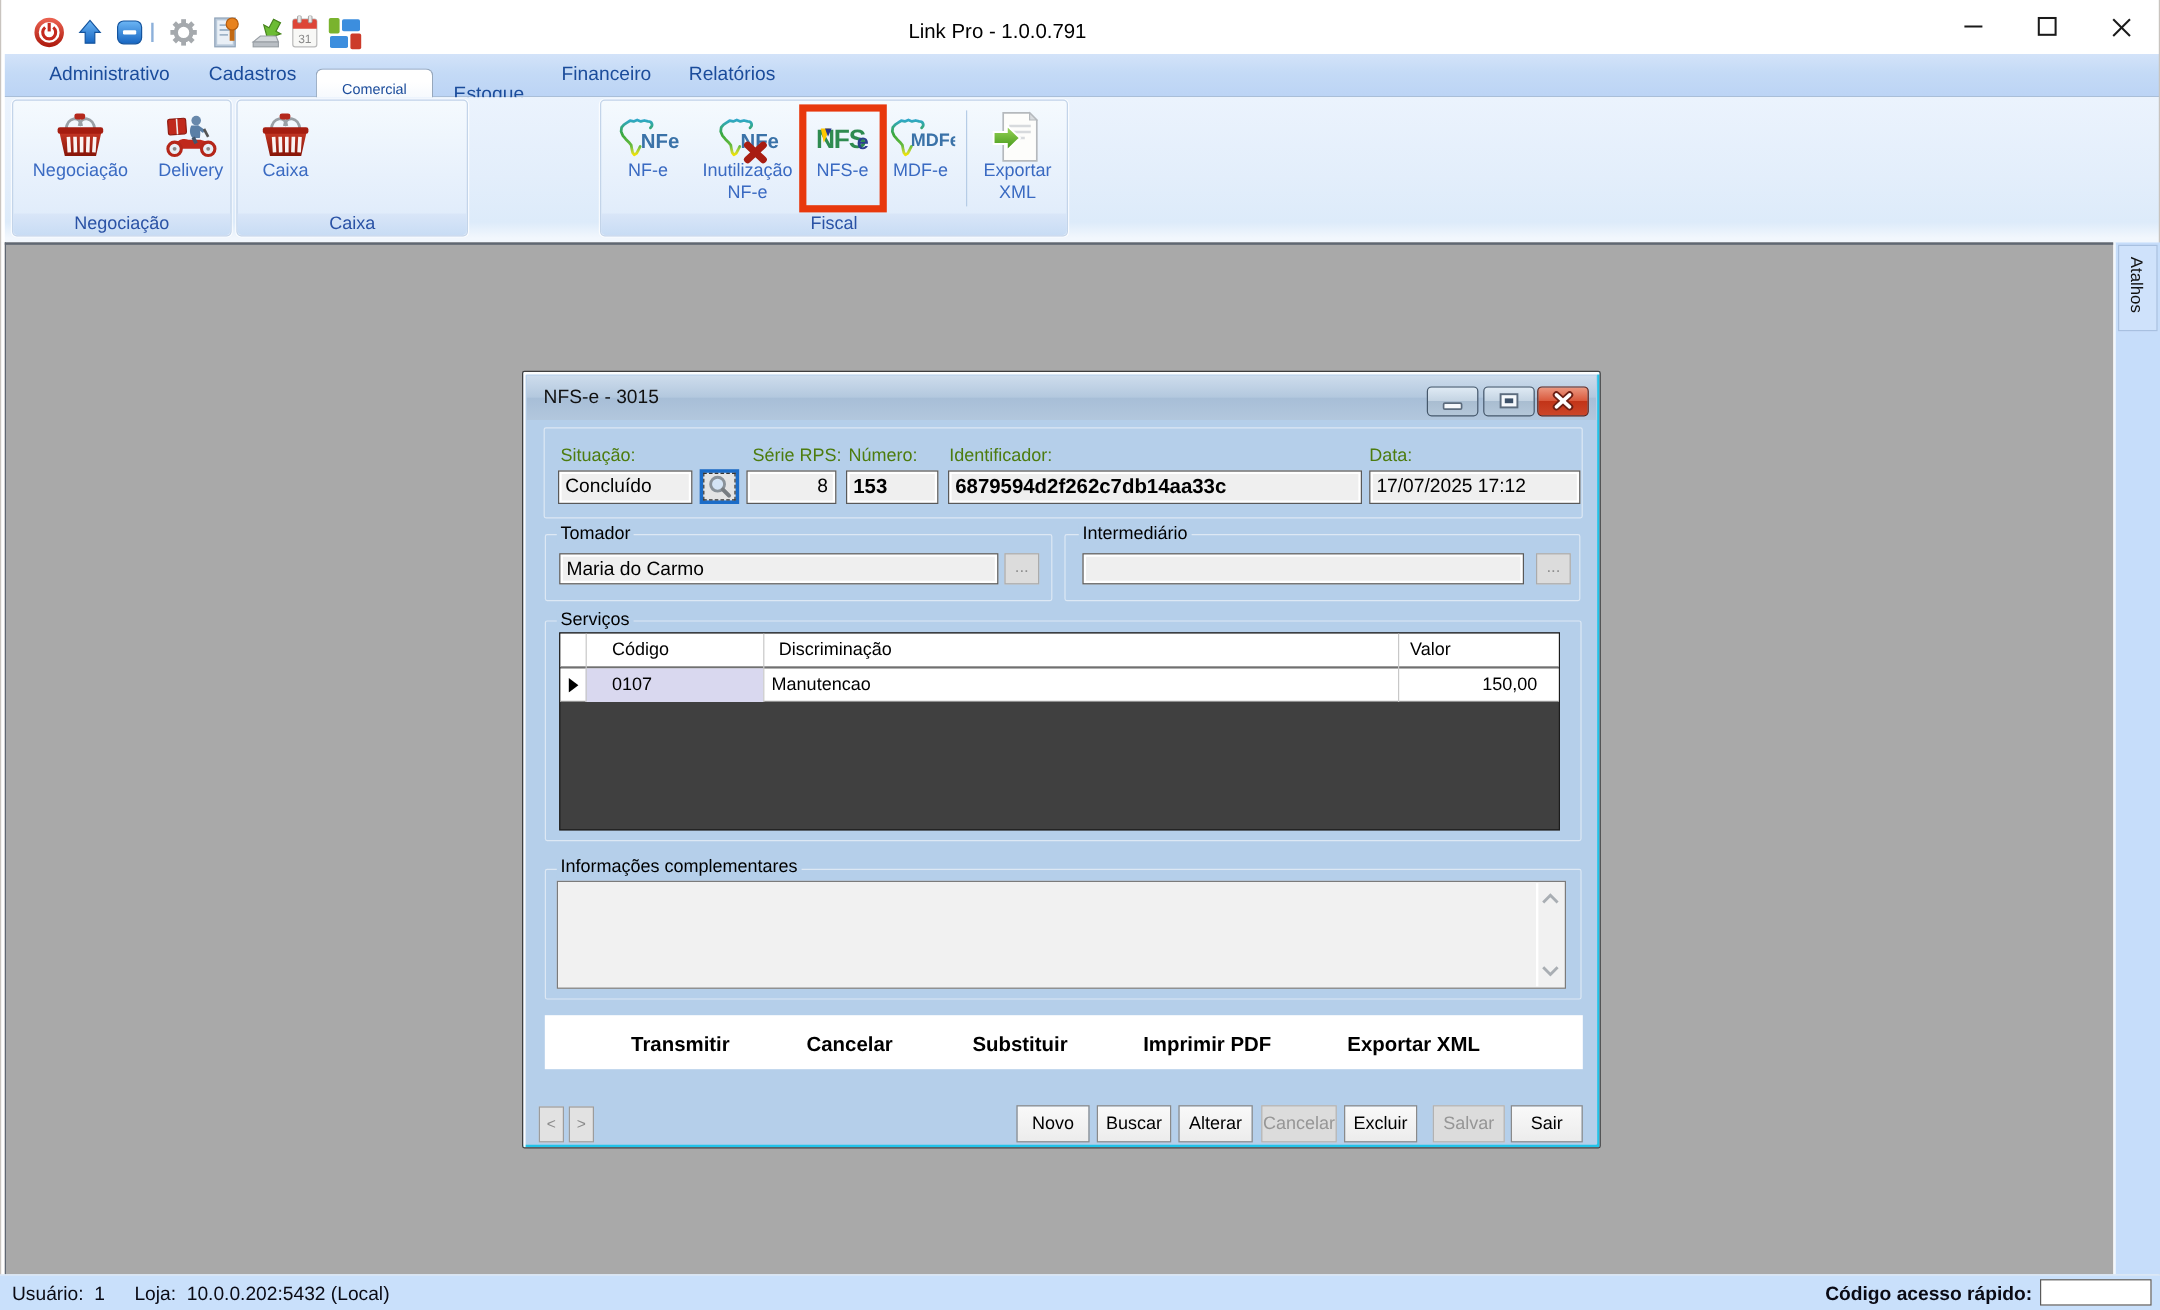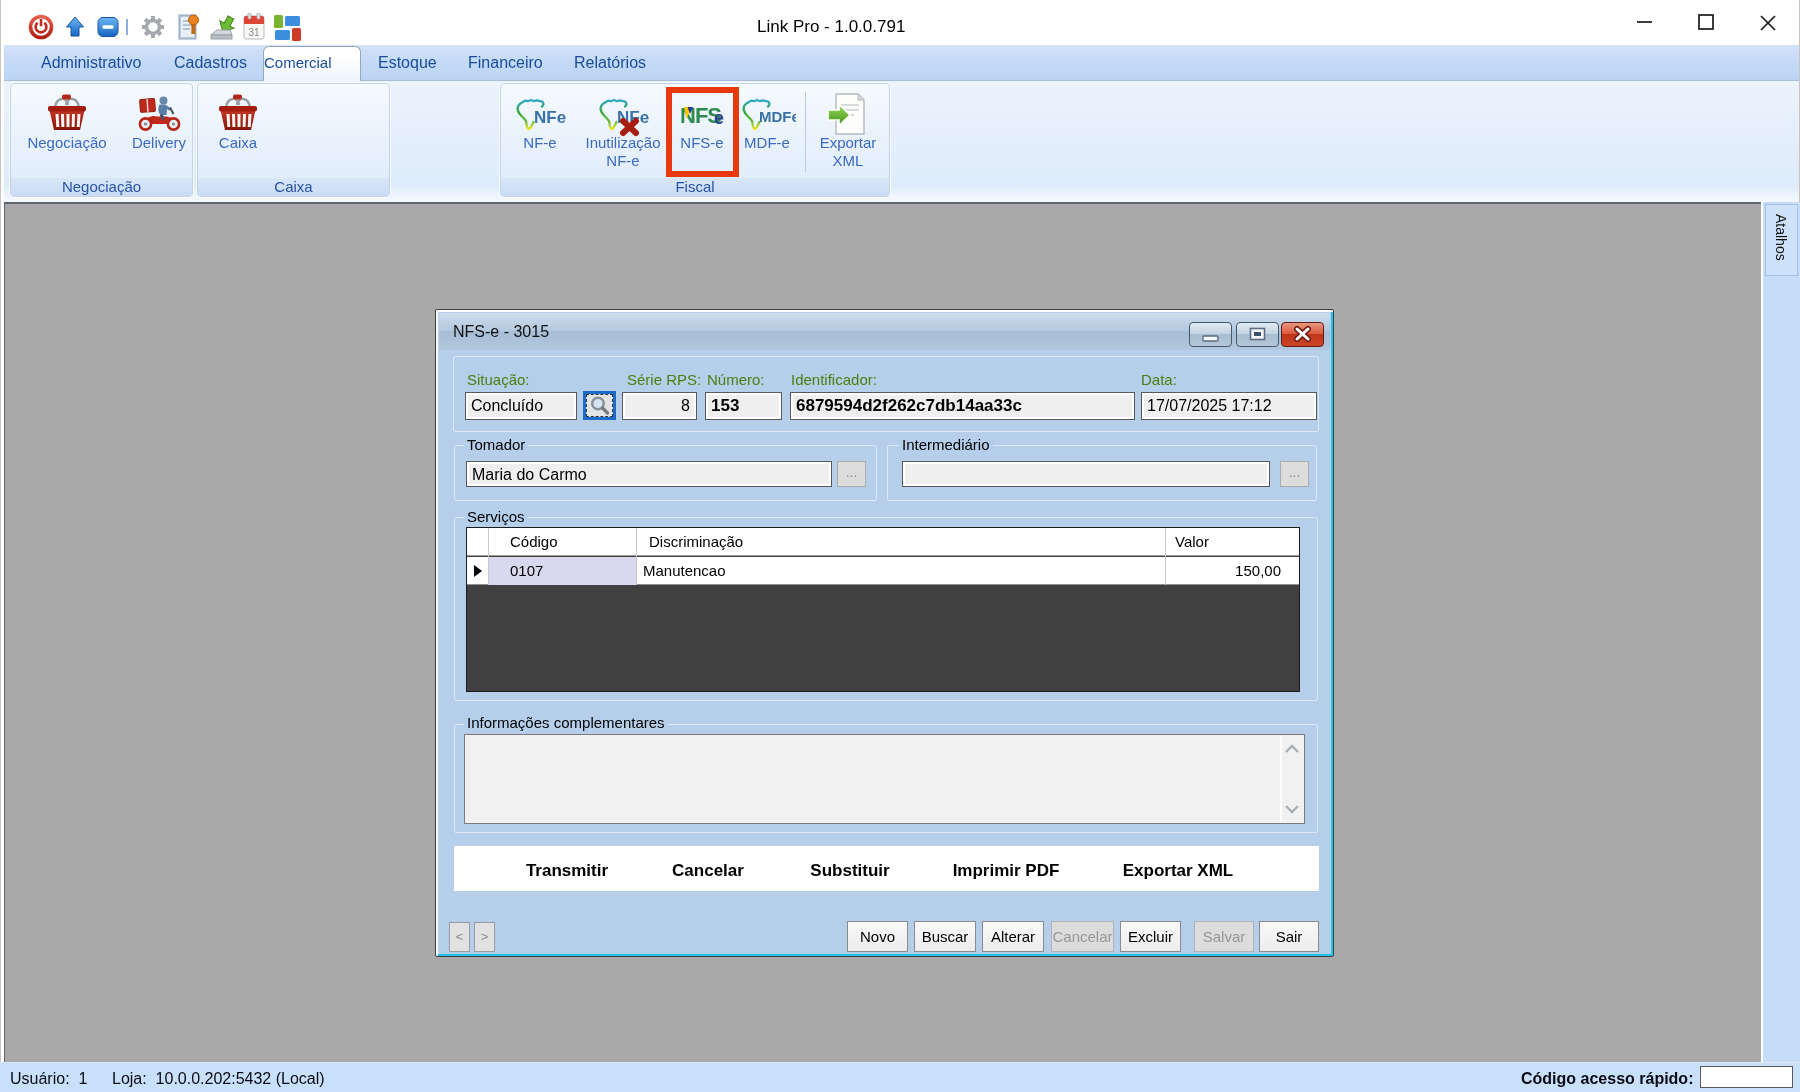--- a/index.html
+++ b/index.html
@@ -9,24 +9,24 @@
 
 
 #titlebar { left:0; top:0; width:1800px; height:45px; background:#fff; }
 #apptitle { left:757px; top:17px; width:200px; font-size:17px; color:#000; }
 
 
 #tabstrip { left:0; top:45px; width:1800px; height:36px;
   background:linear-gradient(180deg,#d3e3f9 0%,#c4daf6 45%,#bcd4f5 100%);
   border-bottom:1px solid #a9bed8; }
 .tab { position:absolute; top:9px; height:20px; line-height:17px; font-size:16px; color:#1b4c9b; }
-#seltab { position:absolute; left:263px; top:1px; width:98px; height:35px;
+#seltab { position:absolute; left:263px; top:12px; width:98px; height:35px;
   background:linear-gradient(180deg,#ffffff 30%,#eef4fc 100%);
   border:1px solid #96a7bc; border-bottom:none; border-radius:6px 6px 0 0;
-  line-height:32px; font-size:15px; color:#1b4c9b; }
+  text-align:center; line-height:32px; font-size:12px; color:#1b4c9b; }
 
 
 #ribbon { left:0; top:81px; width:1800px; height:121px; background:linear-gradient(180deg,#ebf3fd 0%,#e3eefb 55%,#ddebfa 86%,#f2f7fd 97%,#f2f7fd 100%); }
 .rgroup { position:absolute; top:2px; height:114px;
   background:linear-gradient(180deg,#f5fafe 0%,#e8f1fc 55%,#ddeafa 100%);
   border:1px solid #c3d4e9; border-radius:4px;
   box-shadow:0 0 0 1px rgba(255,255,255,.75); }
 .rlabel { position:absolute; left:0; right:0; bottom:0; height:18px;
   background:linear-gradient(180deg,#d9e6f8,#c8dcf4);
   border-radius:0 0 4px 4px; text-align:center;
@@ -179,21 +179,21 @@
       <rect x="-12" y="3" width="15" height="10" rx="1.5" fill="#3c8ede"></rect>
       <rect x="5" y="1" width="9" height="13" rx="1.5" fill="#cc3b2a"></rect>
     </g>
   </svg>
 </div>
 
 <div class="abs" id="tabstrip">
   <span class="tab" style="left:41px;">Administrativo</span>
   <span class="tab" style="left:174px;">Cadastros</span>
   <div id="seltab">Comercial</div>
-  <span class="tab" style="left:378px;">Estoque</span>
+  <span class="tab" style="left:378px;margin-top:16px;">Estoque</span>
   <span class="tab" style="left:468px;">Financeiro</span>
   <span class="tab" style="left:574px;">Relatórios</span>
 </div>
 
 <svg width="0" height="0" style="position:absolute">
   <defs>
     <linearGradient id="gBask" x1="0" y1="0" x2="0" y2="1">
       <stop offset="0" stop-color="#cc3a28"></stop>
         <stop offset="1" stop-color="#871508"></stop>
     </linearGradient>

